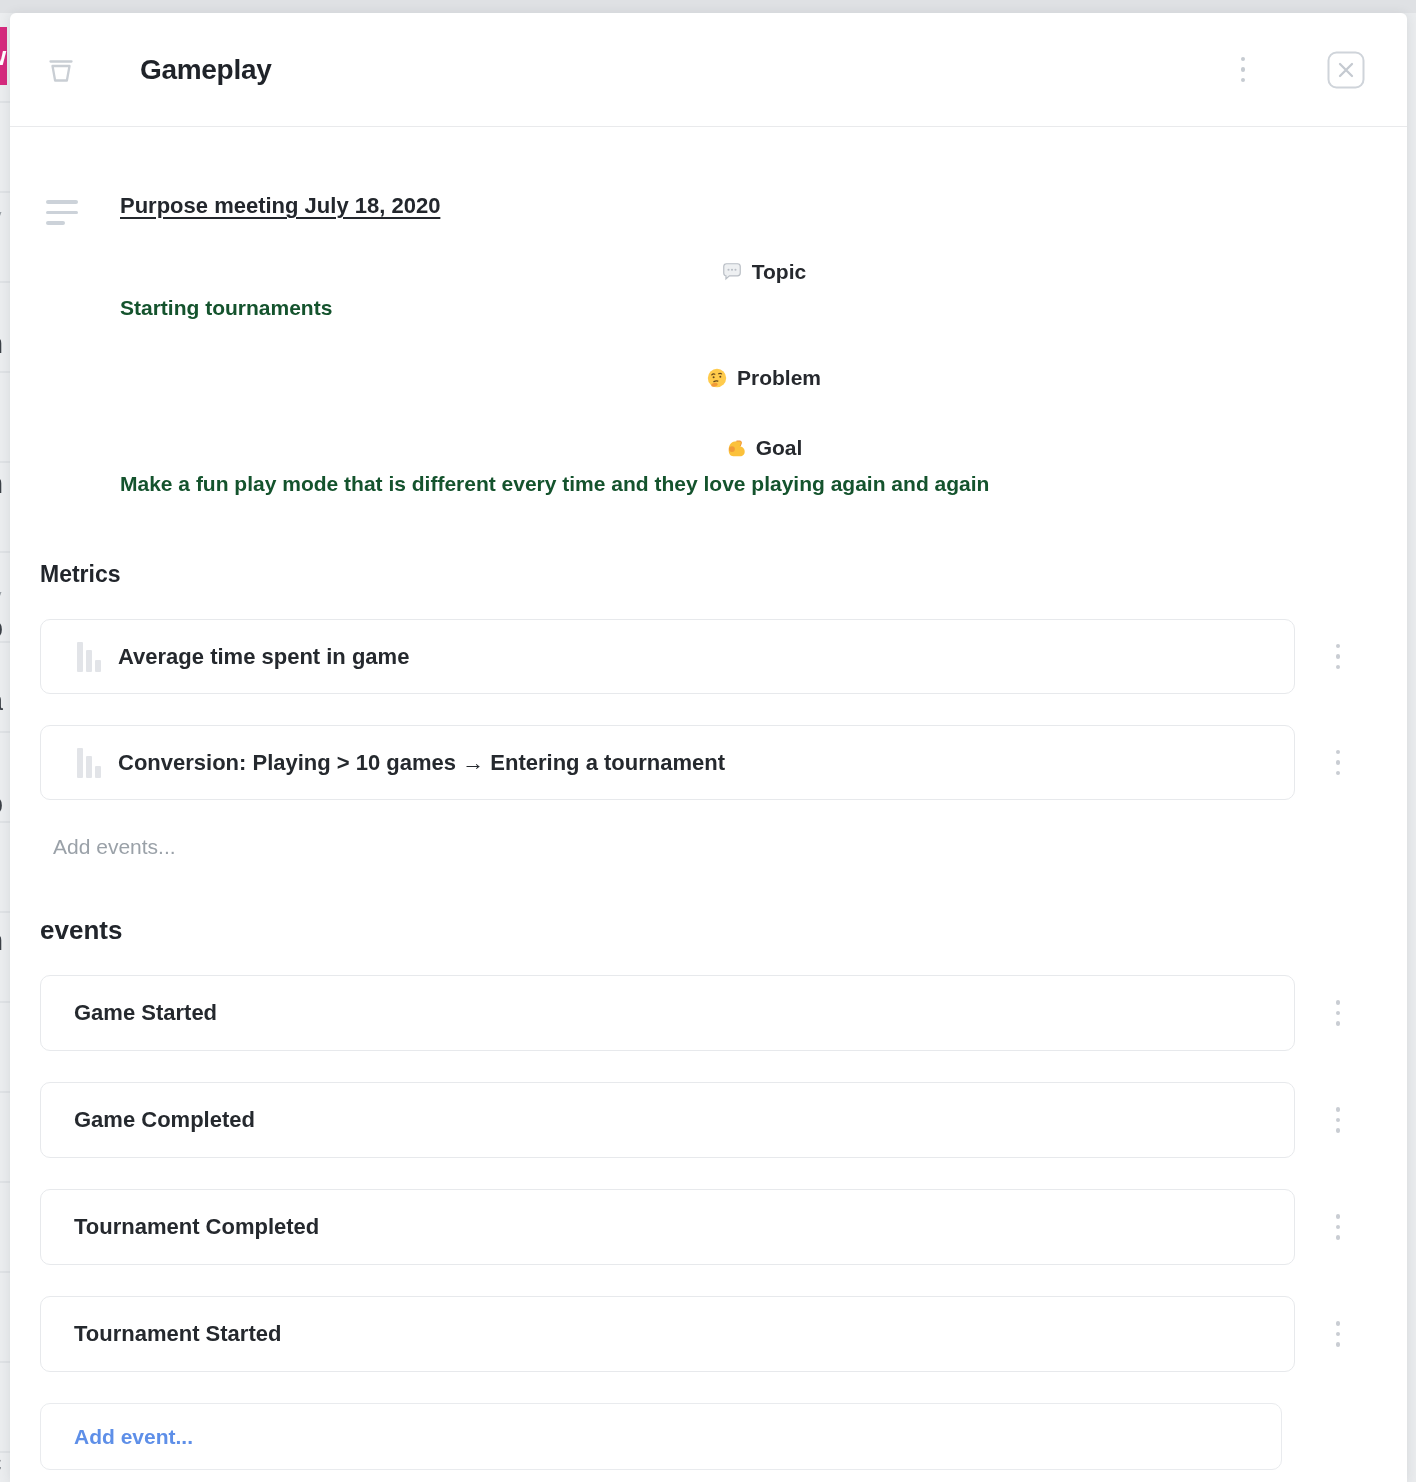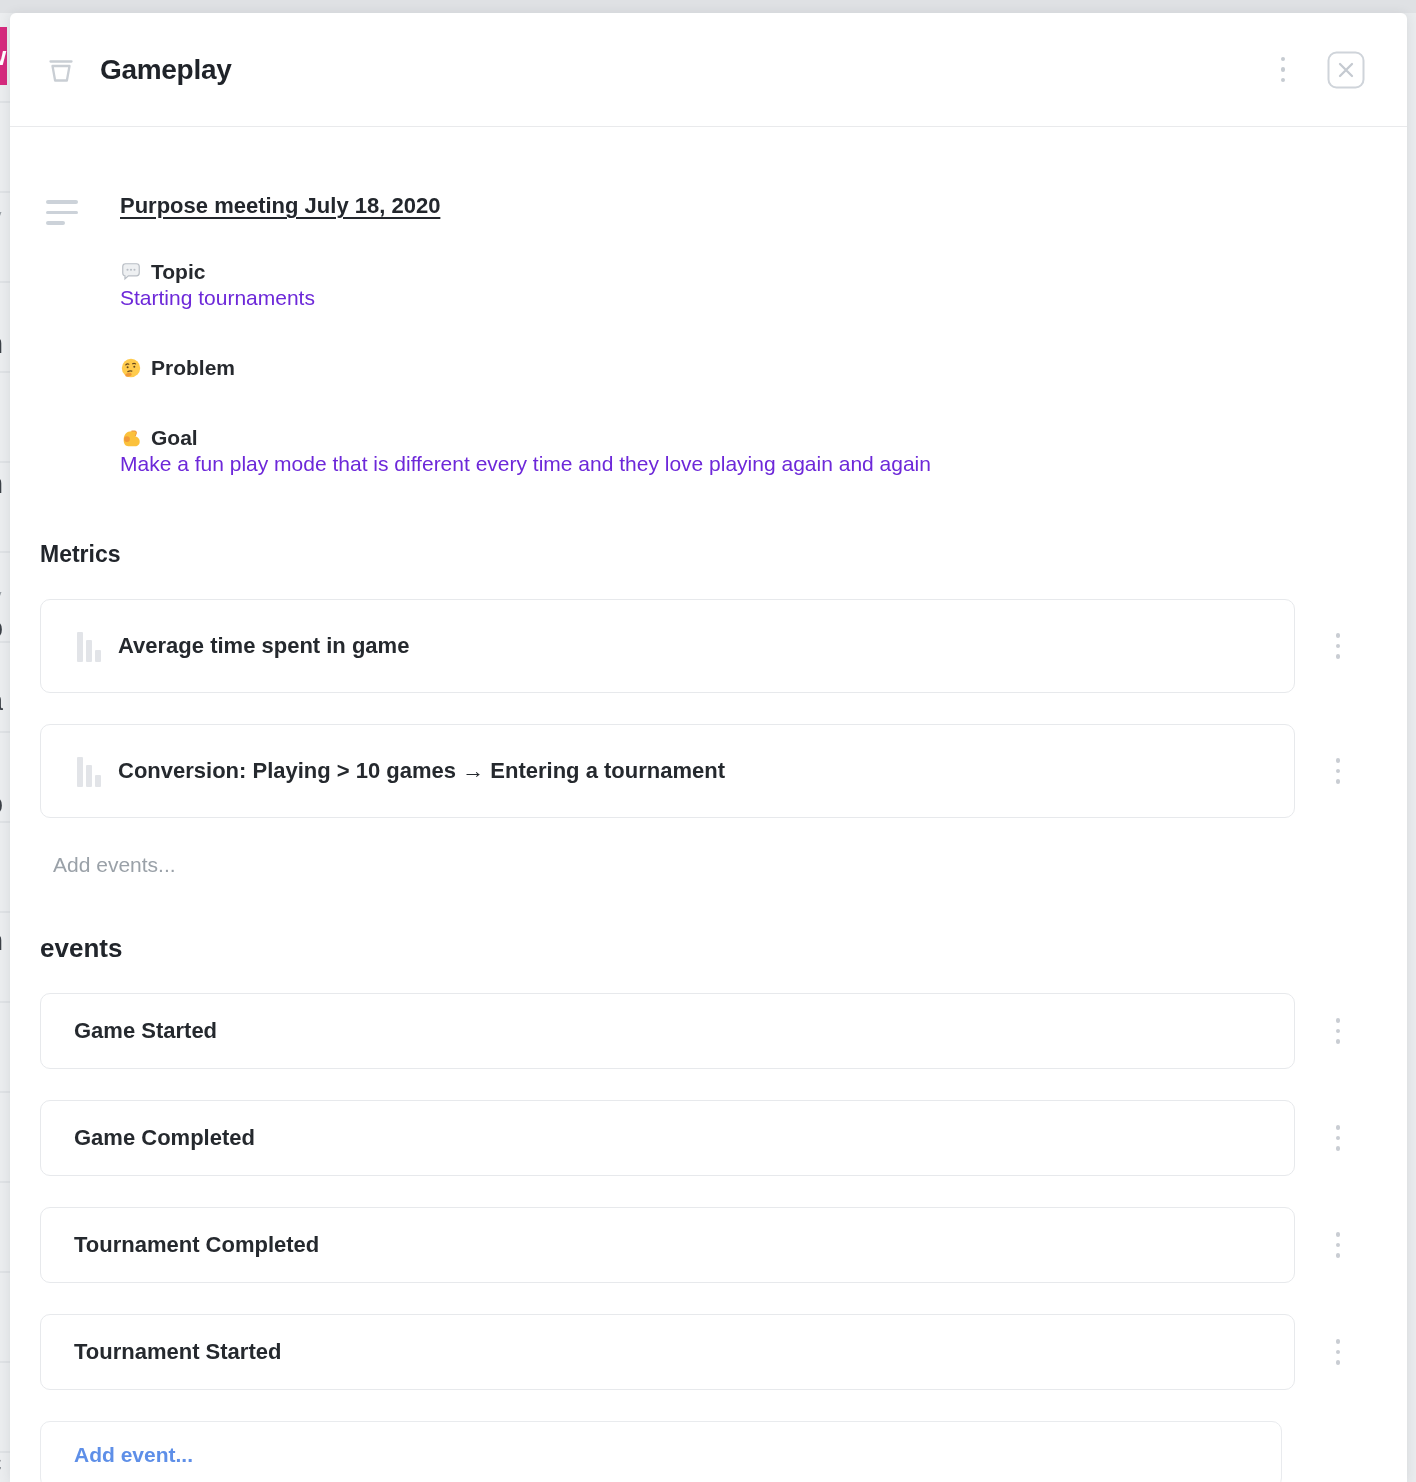--- a/index.html
+++ b/index.html
@@ -41,20 +41,21 @@
     background:#ffffff;
     border-radius:6px 6px 0 0;
     box-shadow:0 1px 12px rgba(40,45,55,.10);
     display:flex; flex-direction:column;
   }
   .modal-header {
     height:114px; flex:0 0 114px;
     display:flex; align-items:center;
     padding-left:34px;
     border-bottom:1.5px solid #e9eaec;
+    gap:40px;
   }
   .bin-icon { width:34px; height:34px; flex:0 0 34px; }
   .modal-title {
     margin-left:22px;
     font-size:28px; font-weight:700; letter-spacing:-.3px; color:#1f2329;
   }
   .header-spacer { flex:1; }
   .kebab { display:flex; flex-direction:column; align-items:center; gap:6px; padding:6px 4px; cursor:pointer; }
   .kebab .dot { width:4.5px; height:4.5px; border-radius:50%; background:#c6cbd1; }
   .header-kebab { margin-right:38px; }
@@ -69,34 +70,34 @@
   .desc-icon .ln1 { width:32px; } .desc-icon .ln2 { width:32px; } .desc-icon .ln3 { width:19px; margin-bottom:0; }
   .desc-title {
     display:inline-block;
     font-size:22px; font-weight:700; color:#23272d;
     text-decoration:underline; text-decoration-thickness:2px; text-underline-offset:4px;
     cursor:pointer;
     text-align:right;
   }
   .desc-section { margin-top:44px; }
   .desc-section.first { margin-top:40px; }
-  .desc-label { display:flex; align-items:center; gap:9px; font-size:21px; font-weight:700; color:#26292e; line-height:26px; }
+  .desc-label { display:flex; align-items:center; gap:9px; font-size:21px; font-weight:700; color:#26292e; line-height:26px;justify-content:center; }
   .emoji { width:22px; height:22px; flex:0 0 22px; }
-  .desc-text { font-size:21px; font-weight:400; color:#6d28d9; line-height:26px; }
+  .desc-text { margin-top:10px; font-size:21px; font-weight:700; color:#14532d; line-height:26px; }
 
   
   .section-heading { font-size:23px; font-weight:700; color:#21252b; line-height:28px; }
   .metrics-heading { margin-top:63px; }
   .events-heading { margin-top:55px; font-size:26px; }
 
   
   .card-row { display:flex; align-items:center; margin-top:31px; }
   .card-row.first { margin-top:31px; }
   .card {
-    flex:1; height:94px;
+    flex:1; height:75px;
     border:1.5px solid #e7e9ec; border-radius:10px;
     background:#fff;
     display:flex; align-items:center;
     padding-left:33px;
     cursor:pointer;
   }
   .card.metric { padding-left:36px; }
   .card-label { font-size:22px; font-weight:700; color:#25292e; }
   .bar-icon { width:24px; height:31px; margin-right:17px; flex:0 0 24px; }
   .row-kebab { margin-left:37px; margin-right:63px; }

